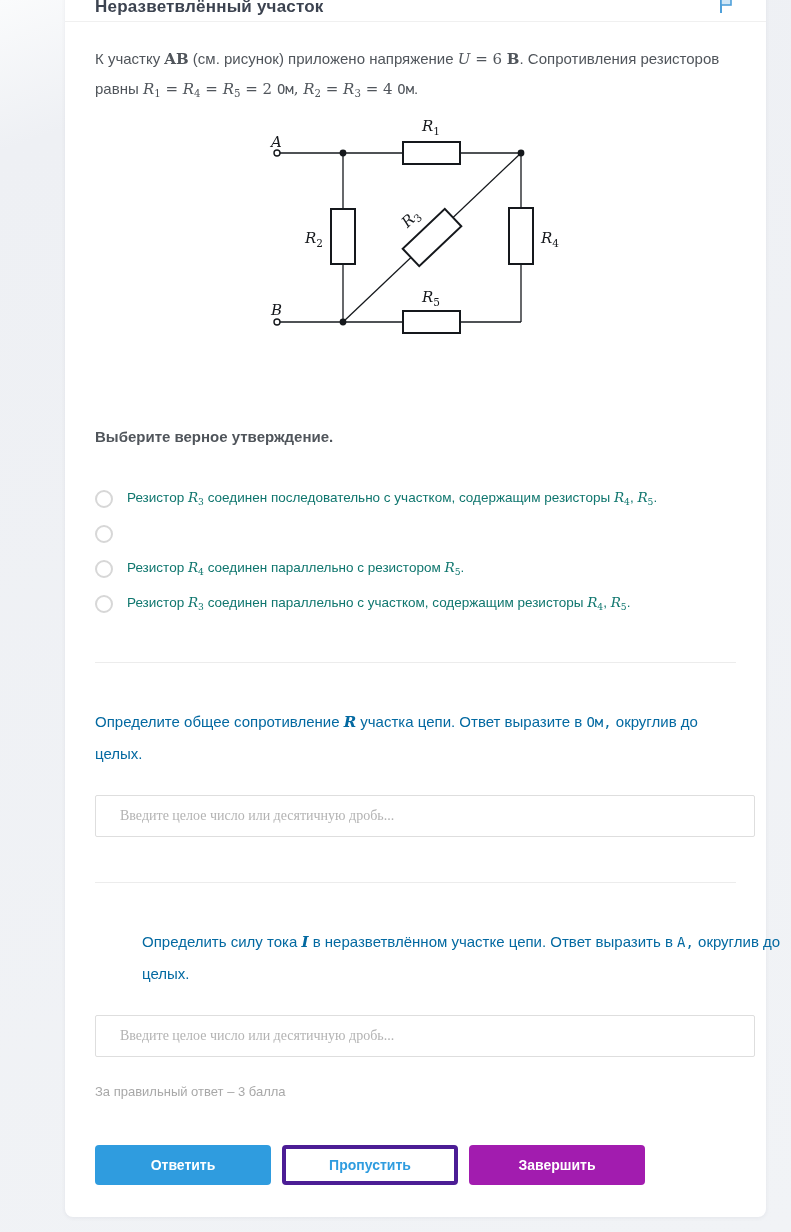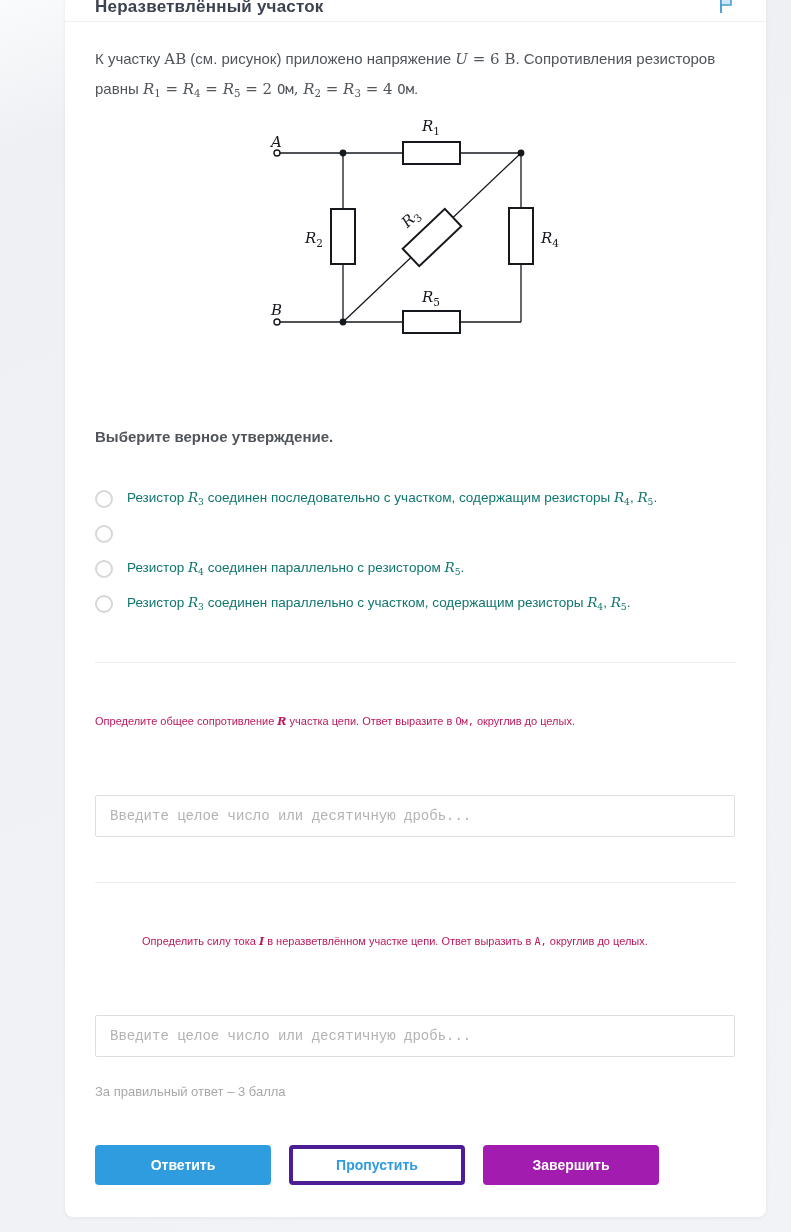--- a/index.html
+++ b/index.html
@@ -21,21 +21,21 @@
   .flag-btn{position:absolute;right:32px;top:15px;width:16px;height:14px;cursor:pointer;}
   .header-line{position:absolute;left:0;right:0;top:37px;height:1px;background:#f0f0f0;}
 
   .statement{
     position:absolute;left:30px;top:60px;width:642px;
     font-size:15px;line-height:30px;color:#50555b;
   }
   
   .seg-p{}
   .seg-r{font-family:"DejaVu Serif",serif;}
-  .seg-rb{font-family:"DejaVu Serif",serif;font-weight:normal;}
+  .seg-rb{font-family:"DejaVu Serif",serif;font-weight:bold;}
   .seg-mi{font-family:"DejaVu Serif",serif;font-style:italic;}
   .seg-mib{font-family:"DejaVu Serif",serif;font-style:italic;font-weight:bold;}
   .seg-sub{font-family:"DejaVu Serif",serif;font-size:0.68em;vertical-align:-0.28em;}
   .seg-u{font-family:"DejaVu Sans Mono",monospace;font-size:0.93em;}
 
   .diagram{position:absolute;left:200px;top:128px;width:310px;height:240px;}
   .diagram svg{display:block;}
   .circ-label{font-family:"DejaVu Serif",serif;font-style:italic;font-size:15px;fill:#15181c;}
   .circ-sub{font-size:10.5px;font-style:normal;}
 
@@ -50,38 +50,38 @@
     border:2px solid #d7d7d7;background:#fff;box-sizing:border-box;margin-right:14px;
   }
   .option-text{font-size:13.5px;color:#0f766e;line-height:18px;}
 
   .divider{position:absolute;left:30px;right:30px;height:1px;background:#ececec;}
   .divider-1{top:678px;}
   .divider-2{top:898px;}
 
   .question{
     position:absolute;left:30px;width:648px;
-    font-size:11px;line-height:31px;color:#be185d;
+    font-size:15px;line-height:31px;color:#0369a1;
   }
   .q2{top:722px;}
   .q3{top:942px;margin-left:47px;}
 
   .answer-input{
     position:absolute;left:30px;width:610px;height:40px;
     border:1px solid #dedede;border-radius:2px;background:#fff;
-    padding:0 14px;font-family:Liberation Mono, monospace;
+    padding:0 24px;font-family:Liberation Serif, serif;
     font-size:14px;color:#b91c1c;outline:none;
   }
   .answer-input::placeholder{color:#b3b3b3;opacity:1;}
   .input-1{top:811px;}
   .input-2{top:1031px;}
 
   .score-note{position:absolute;left:30px;top:1100px;font-size:13px;color:#a8a8a8;}
 
-  .buttons{position:absolute;left:30px;top:1161px;display:flex;gap:18px;}
+  .buttons{position:absolute;left:30px;top:1161px;display:flex;gap:11px;}
   .btn{
     width:176px;height:40px;border-radius:4px;border:none;cursor:pointer;
     font-family:"Liberation Sans","DejaVu Sans",sans-serif;
     font-size:14px;font-weight:bold;box-sizing:border-box;
   }
   .btn-answer{background:#2f9cdf;color:#ffffff;}
   .btn-skip{background:#ffffff;color:#2f9cdf;border:4px solid #4c1d95;}
   .btn-finish{background:#a21caf;color:#ffffff;}
 </style>
 </head>

